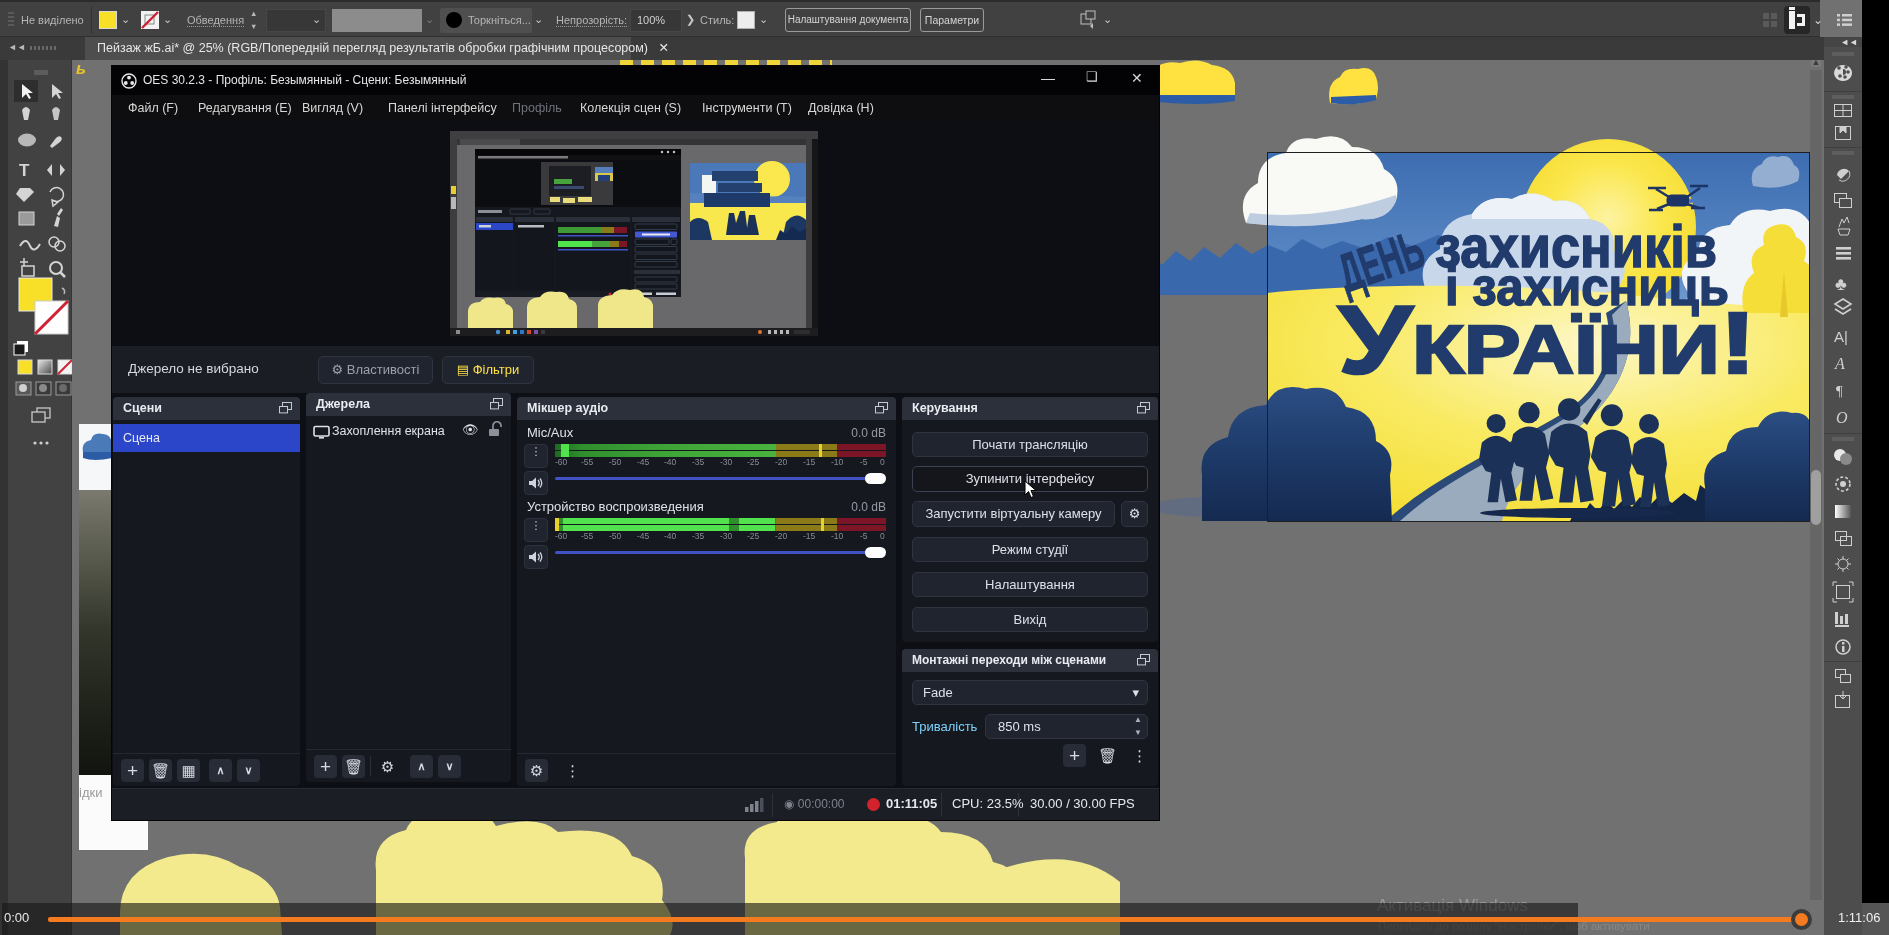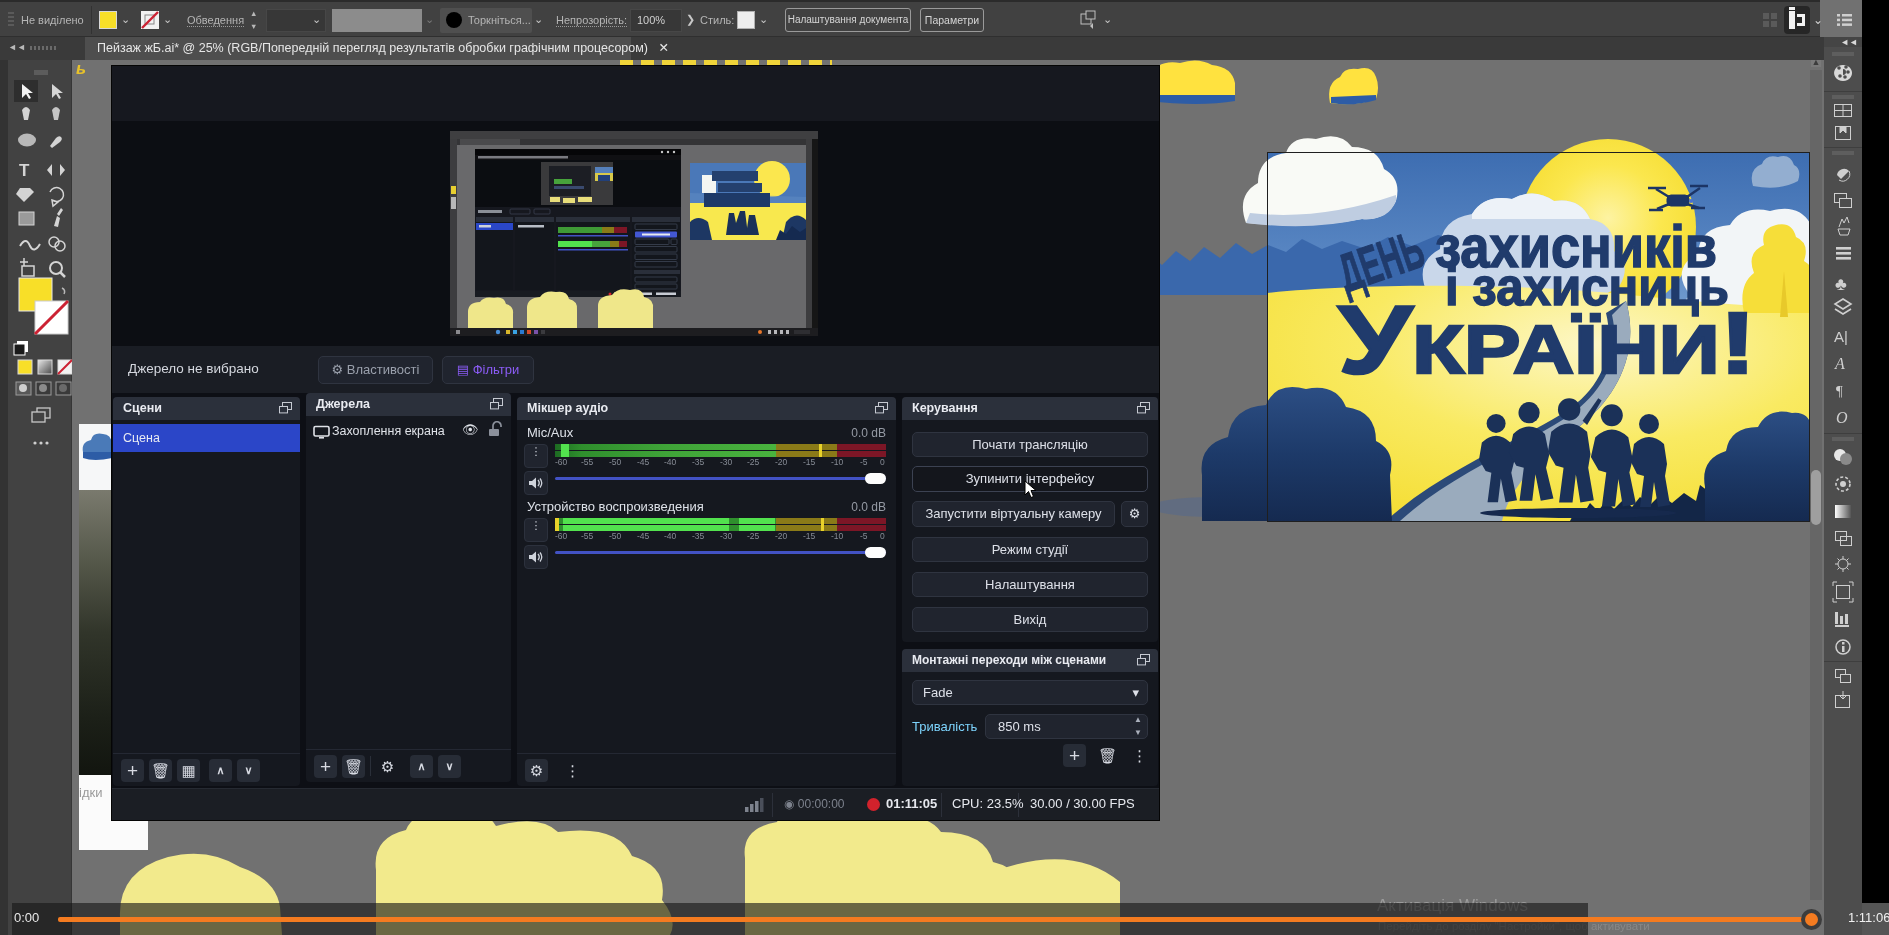--- a/index.html
+++ b/index.html
@@ -32,21 +32,21 @@
   .ti { position:absolute; top:5px; width:23px; height:23px; background:#272c36; border-radius:4px; color:#d7dae2; font-size:15px; line-height:23px; text-align:center; } .tiplus { font-size:19px; } .tich { font-size:11px; font-weight:bold; }
   #obs-menu span { position:absolute; }
   .mixlbl { position:absolute; color:#dde1e8; font-size:13px; }
   .mixdb { position:absolute; right:10px; color:#959aa4; font-size:12px; }
   .meter { position:absolute; left:38px; width:331px; }
   .mnum { position:absolute; color:#878c96; font-size:8.5px; top:0; }
   .slider-line { position:absolute; left:38px; width:331px; height:3px; background:#4252c4; border-radius:2px; }
   .slider-handle { position:absolute; width:21px; height:11px; background:#fdfdfd; border-radius:6px; }
   .mbtn { position:absolute; left:7px; width:24px; height:24px; background:#20242e; border:1px solid #2c313d; border-radius:4px; color:#cfd3db; text-align:center; }
   
-  #player { left:12px; top:903px; width:1576px; height:32px; background:rgba(22,22,22,0.62); }
+  #player { left:2px; top:903px; width:1576px; height:32px; background:rgba(22,22,22,0.62); }
 </style>
 </head>
 <body>
 <div id="stage">
 
   <div class="abs" id="artwork-holder" style="left:1140px; top:55px; width:684px; height:550px;">
   <svg width="684" height="550" viewBox="0 0 684 550">
     <defs>
       <linearGradient id="sky" x1="0" y1="0" x2="0" y2="1">
         <stop offset="0" stop-color="#3d6db1"></stop>
@@ -406,20 +406,42 @@
             <stop offset="0" stop-color="#fff"></stop>
             <stop offset="1" stop-color="#555"></stop>
           </linearGradient>
         </defs>
     </svg>
   </div>
   <div class="abs" id="black-strip"></div>
   <div class="abs" style="left:1862px;top:903px;width:27px;height:32px;background:#555555;"></div>
 
   <div class="abs" id="obs">
+    <div class="abs" id="obs-title">
+      <svg class="abs" style="left:9px;top:7px;" width="16" height="16" viewBox="0 0 16 16">
+        <circle cx="8" cy="8" r="7" fill="none" stroke="#e8e8e8" stroke-width="1.4"></circle>
+        <circle cx="8" cy="4.6" r="1.9" fill="#e8e8e8"></circle>
+          <circle cx="4.8" cy="10" r="1.9" fill="#e8e8e8"></circle>
+          <circle cx="11.2" cy="10" r="1.9" fill="#e8e8e8"></circle>
+      </svg>
+      <span class="abs" style="left:31px;top:7px;color:#e4e4e4;font-size:12px;">OES 30.2.3 - Профіль: Безымянный - Сцени: Безымянный</span>
+      <span class="abs" style="left:929px;top:4px;color:#d8d8d8;font-size:14px;">—</span>
+      <span class="abs" style="left:974px;top:3px;color:#d8d8d8;font-size:13px;">❑</span>
+      <span class="abs" style="left:1019px;top:4px;color:#d8d8d8;font-size:14px;">✕</span>
+    </div>
+    <div class="abs" id="obs-menu">
+      <span class="abs" style="left:16px;top:6px;">Файл (F)</span>
+      <span class="abs" style="left:86px;top:6px;">Редагування (E)</span>
+      <span class="abs" style="left:190px;top:6px;">Вигляд (V)</span>
+      <span class="abs" style="left:276px;top:6px;">Панелі інтерфейсу</span>
+      <span class="abs" style="left:400px;top:6px;color:#6e727c;">Профіль</span>
+      <span class="abs" style="left:468px;top:6px;">Колекція сцен (S)</span>
+      <span class="abs" style="left:590px;top:6px;">Інструменти (T)</span>
+      <span class="abs" style="left:696px;top:6px;">Довідка (H)</span>
+    </div>
     <div class="abs" id="obs-preview">
       <div class="abs" id="mini" style="left:338px;top:10px;width:368px;height:205px;overflow:hidden;">
       <svg width="368" height="205" viewBox="0 0 368 205">
         <rect width="368" height="205" fill="#69696b"></rect>
         <rect width="368" height="8" fill="#3f3f41"></rect>
         <rect y="8" width="368" height="6" fill="#343436"></rect>
         <rect x="10" y="8" width="60" height="6" fill="#4a4a4c"></rect>
         <rect x="0" y="8" width="7" height="197" fill="#3d3d3f"></rect>
         <rect x="1" y="55" width="5" height="8" fill="#e8cf30"></rect>
         <rect x="1" y="66" width="5" height="12" fill="#b8b8b8"></rect>
@@ -537,21 +559,21 @@
               <rect x="330" y="199" width="3" height="4" fill="#b8b8bc"></rect>
               <rect x="336" y="199" width="3" height="4" fill="#b8b8bc"></rect>
               <rect x="344" y="199" width="16" height="4" fill="#2e2e32"></rect>
         </g>
       </svg>
       </div>
     </div>
     <div class="abs" id="obs-srcbar">
       <span class="abs" style="left:16px;top:15px;color:#d4d7de;font-size:13.5px;">Джерело не вибрано</span>
       <div class="obtn" style="left:206px;top:10px;width:115px;height:28px;line-height:26px;color:#9aa0ac;">⚙ Властивості</div>
-      <div class="obtn" style="left:330px;top:10px;width:92px;height:28px;line-height:26px;color:#8b5cf6;">▤ Фільтри</div>
+      <div class="obtn" style="left:330px;top:10px;width:92px;height:28px;line-height:26px;color:#fde047;">▤ Фільтри</div>
     </div>
     <div class="abs" id="obs-panels">
 
       <div class="panel" style="left:1px;top:4px;width:187px;height:389px;">
         <div class="phead">Сцени<svg class="popico" viewBox="0 0 13 12">
               <rect x="3.5" y="0.5" width="9" height="7" fill="none" stroke="#c6cad2"></rect>
               <rect x="0.5" y="4.5" width="8" height="6.4" fill="#2b303b" stroke="#c6cad2"></rect>
             </svg></div>
         <div class="abs" style="left:0px;top:27px;width:187px;height:28px;background:#2b46c8;color:#e8eaf2;font-size:12.5px;line-height:28px;padding-left:10px;">Сцена</div>
         <div class="abs ptool" style="left:0;bottom:0;width:187px;height:33px;">

